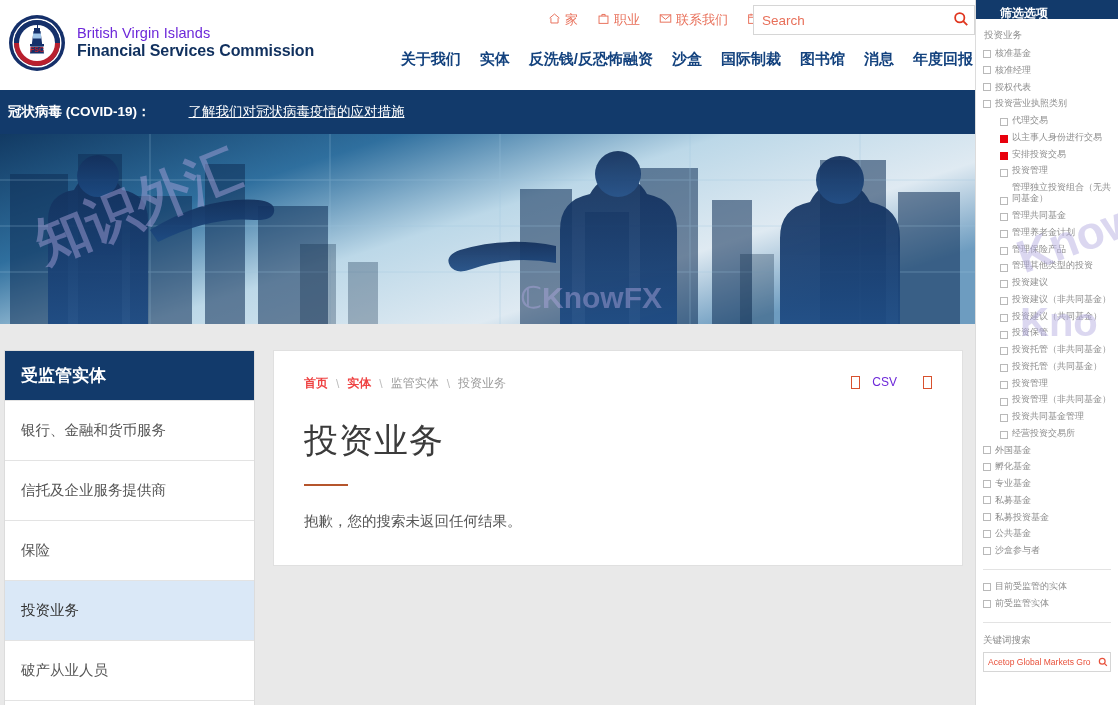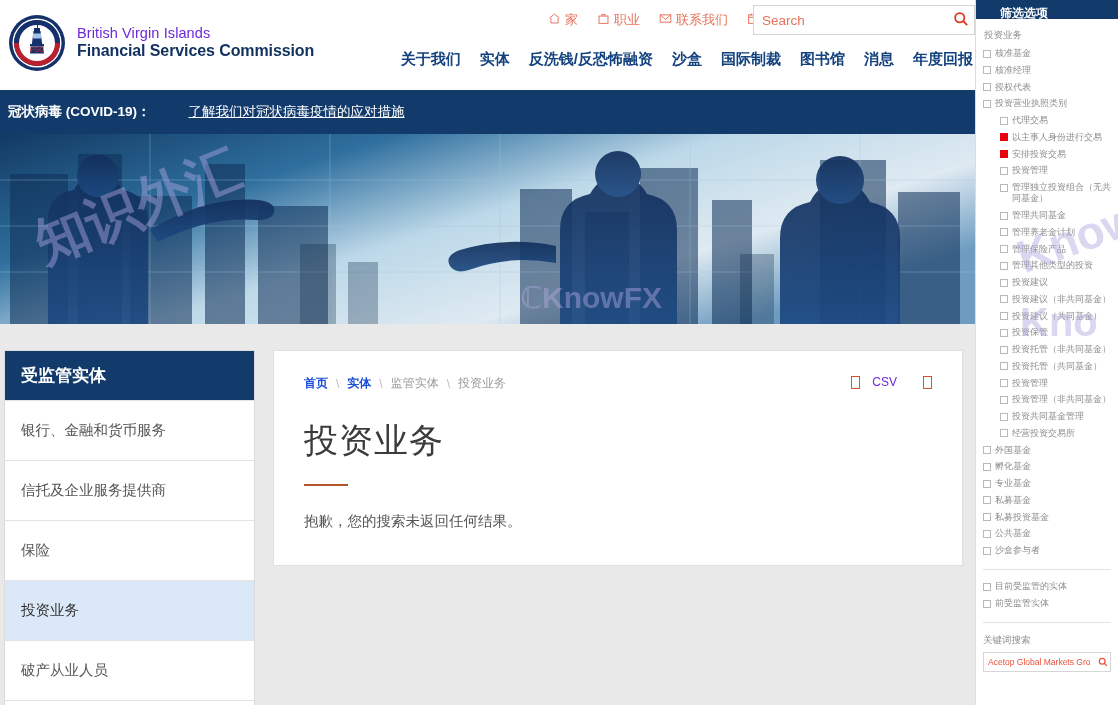--- a/index.html
+++ b/index.html
@@ -122,21 +122,21 @@
     position: absolute; left: 273px; top: 26px;
     width: 690px; background: #fff;
     border: 1px solid #e0e0e0;
     padding: 24px 30px 34px 30px;
   }
   .breadcrumb {
     display: flex; align-items: center; gap: 8px;
     font-size: 12px; margin-bottom: 4px;
   }
   .bc-item { color: #9b9b9b; cursor: pointer; }
-  .bc-item.hot { color: #1d4ed8; font-weight: bold; }
+  .bc-item.hot { color: #ef4444; font-weight: bold; }
   .bc-sep { color: #bdbdbd; }
 
   .export-icons {
     position: absolute; right: 30px; top: 24px;
     display: flex; align-items: center; gap: 26px;
   }
   .exp {
     display: flex; align-items: center; gap: 12px;
     color: #6d28d9; font-size: 12px; cursor: pointer;
   }
@@ -169,21 +169,21 @@
     padding: 5px 24px; height: 19px;
   }
   .filter-body { padding: 7px 7px 0 7px; }
   .filter-group-label {
     font-size: 9.5px; color: #8d8d8d; margin: 3px 0 6px 1px;
   }
   .cb-row {
     display: flex; align-items: flex-start; gap: 4px;
     margin-bottom: 5.5px; cursor: pointer;
   }
-  .cb-row.indent { margin-left: 17px; }
+  .cb-row.indent { margin-left: 17px; align-items: flex-end; }
   .cb {
     width: 8px; height: 8px; border: 1px solid #b9b9b9;
     background: #fff; flex: 0 0 8px; margin-top: 1.5px;
   }
   .cb.checked { background: #e8000d; border-color: #e8000d; }
   .cb-label {
     font-size: 9px; color: #8d8d8d; line-height: 1.25;
   }
   .reset-btn {
     display: block; width: 129px; margin: 12px auto 0 auto;

